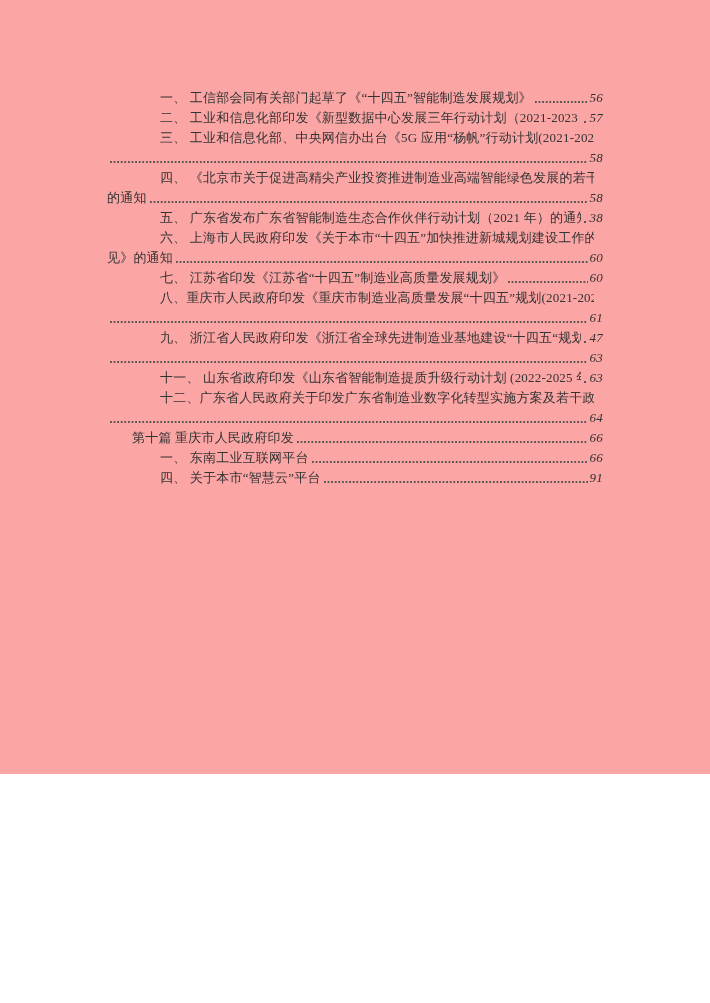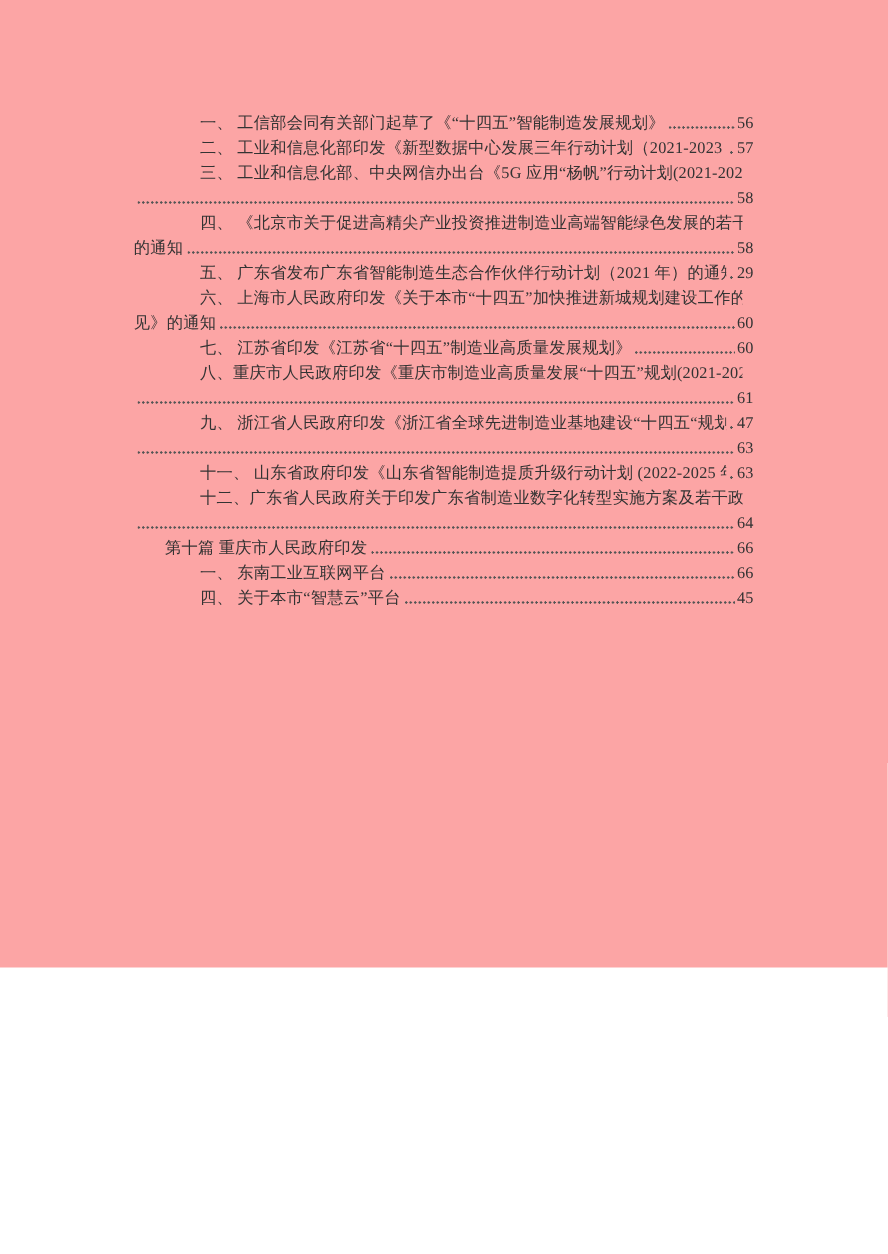--- a/index.html
+++ b/index.html
@@ -54,20 +54,21 @@
     align-self: stretch;
     margin: 0 2px 0 3px;
     background-image: radial-gradient(circle at 1px 14px, #555555 0.8px, rgba(0,0,0,0) 1.1px);
     background-size: 3.6px 20px;
     background-repeat: repeat-x;
   }
   .leader.hidden { visibility: hidden; }
   .toc-page {
     flex: 0 0 auto;
     white-space: nowrap;
+    font-style: italic;
   }
 </style>
 </head>
 <body>
 
 <div class="page">
   <div class="toc" id="toc">
       <div class="toc-line indent-item">
     <span class="toc-text">一、 工信部会同有关部门起草了《“十四五”智能制造发展规划》</span>
     <span class="leader"></span>
@@ -94,21 +95,21 @@
     <span class="toc-page"></span>
   </div>
       <div class="toc-line indent-none">
     <span class="toc-text">的通知</span>
     <span class="leader"></span>
     <span class="toc-page">58</span>
   </div>
       <div class="toc-line indent-item">
     <span class="toc-text">五、 广东省发布广东省智能制造生态合作伙伴行动计划（2021 年）的通知</span>
     <span class="leader"></span>
-    <span class="toc-page">29</span>
+    <span class="toc-page">38</span>
   </div>
       <div class="toc-line indent-item">
     <span class="toc-text">六、 上海市人民政府印发《关于本市“十四五”加快推进新城规划建设工作的实施意</span>
     <span class="leader hidden"></span>
     <span class="toc-page"></span>
   </div>
       <div class="toc-line indent-none">
     <span class="toc-text">见》的通知</span>
     <span class="leader"></span>
     <span class="toc-page">60</span>
@@ -158,16 +159,16 @@
     <span class="toc-page">66</span>
   </div>
       <div class="toc-line indent-item">
     <span class="toc-text">一、 东南工业互联网平台</span>
     <span class="leader"></span>
     <span class="toc-page">66</span>
   </div>
       <div class="toc-line indent-item">
     <span class="toc-text">四、 关于本市“智慧云”平台</span>
     <span class="leader"></span>
-    <span class="toc-page">45</span>
+    <span class="toc-page">91</span>
   </div>
     </div>
 </div>
 
 </body></html>

